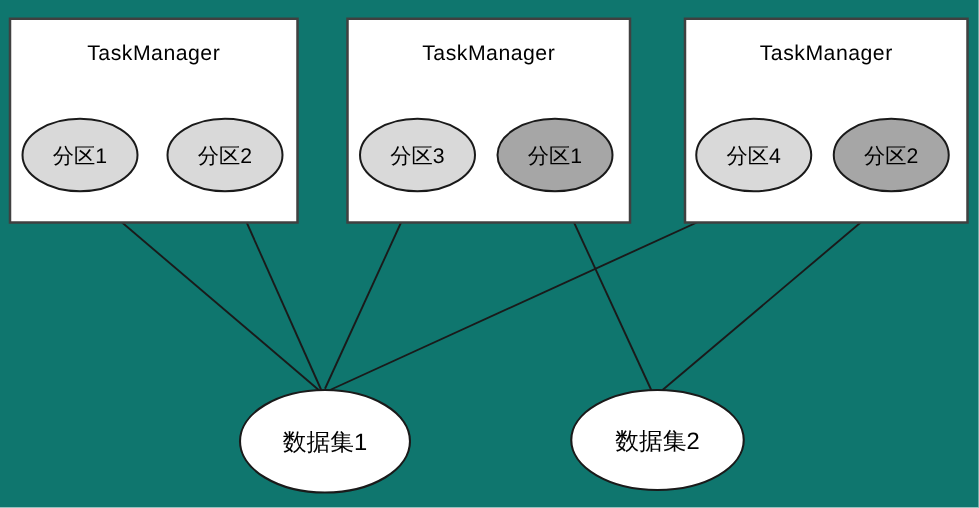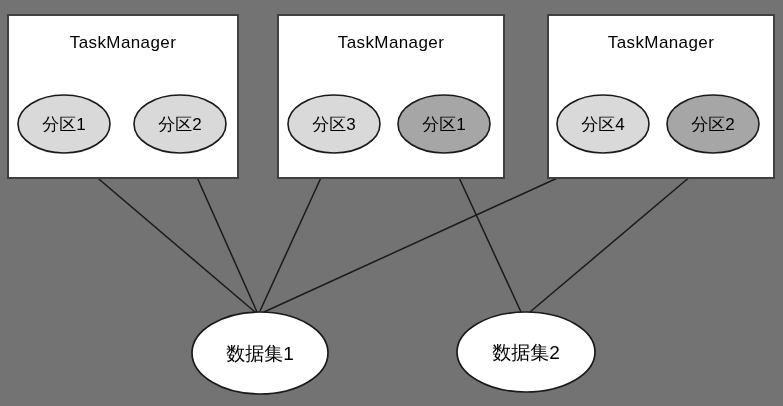--- a/index.html
+++ b/index.html
@@ -4,21 +4,21 @@
 <style>
   html, body {
     margin: 0;
     padding: 0;
     background: #ffffff;
   }
   #canvas {
     position: relative;
     width: 783px;
     height: 406px;
-    background: #737373;
+    background: #0f766e;
     font-family: "Liberation Sans", "DejaVu Sans", sans-serif;
     overflow: hidden;
   }
   svg.layer {
     position: absolute;
     left: 0;
     top: 0;
     width: 783px;
     height: 406px;
   }

